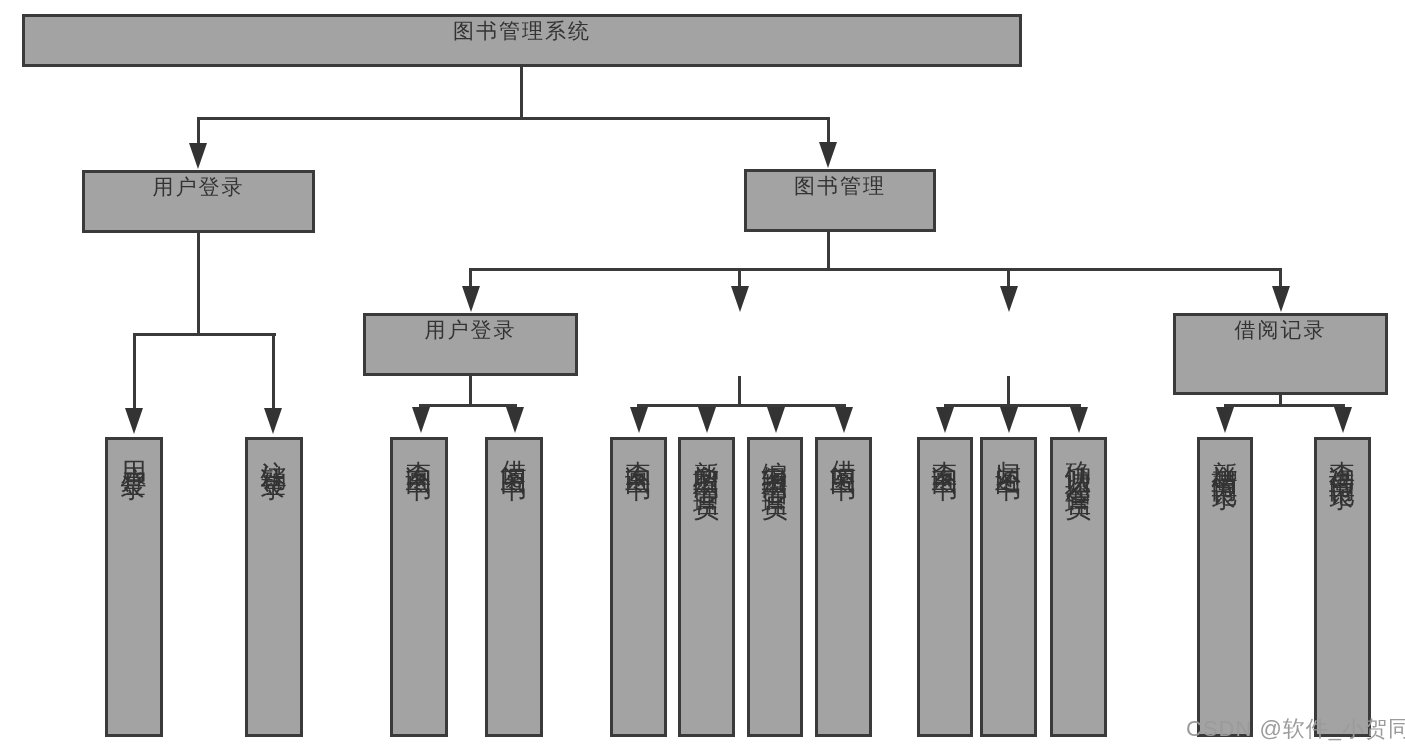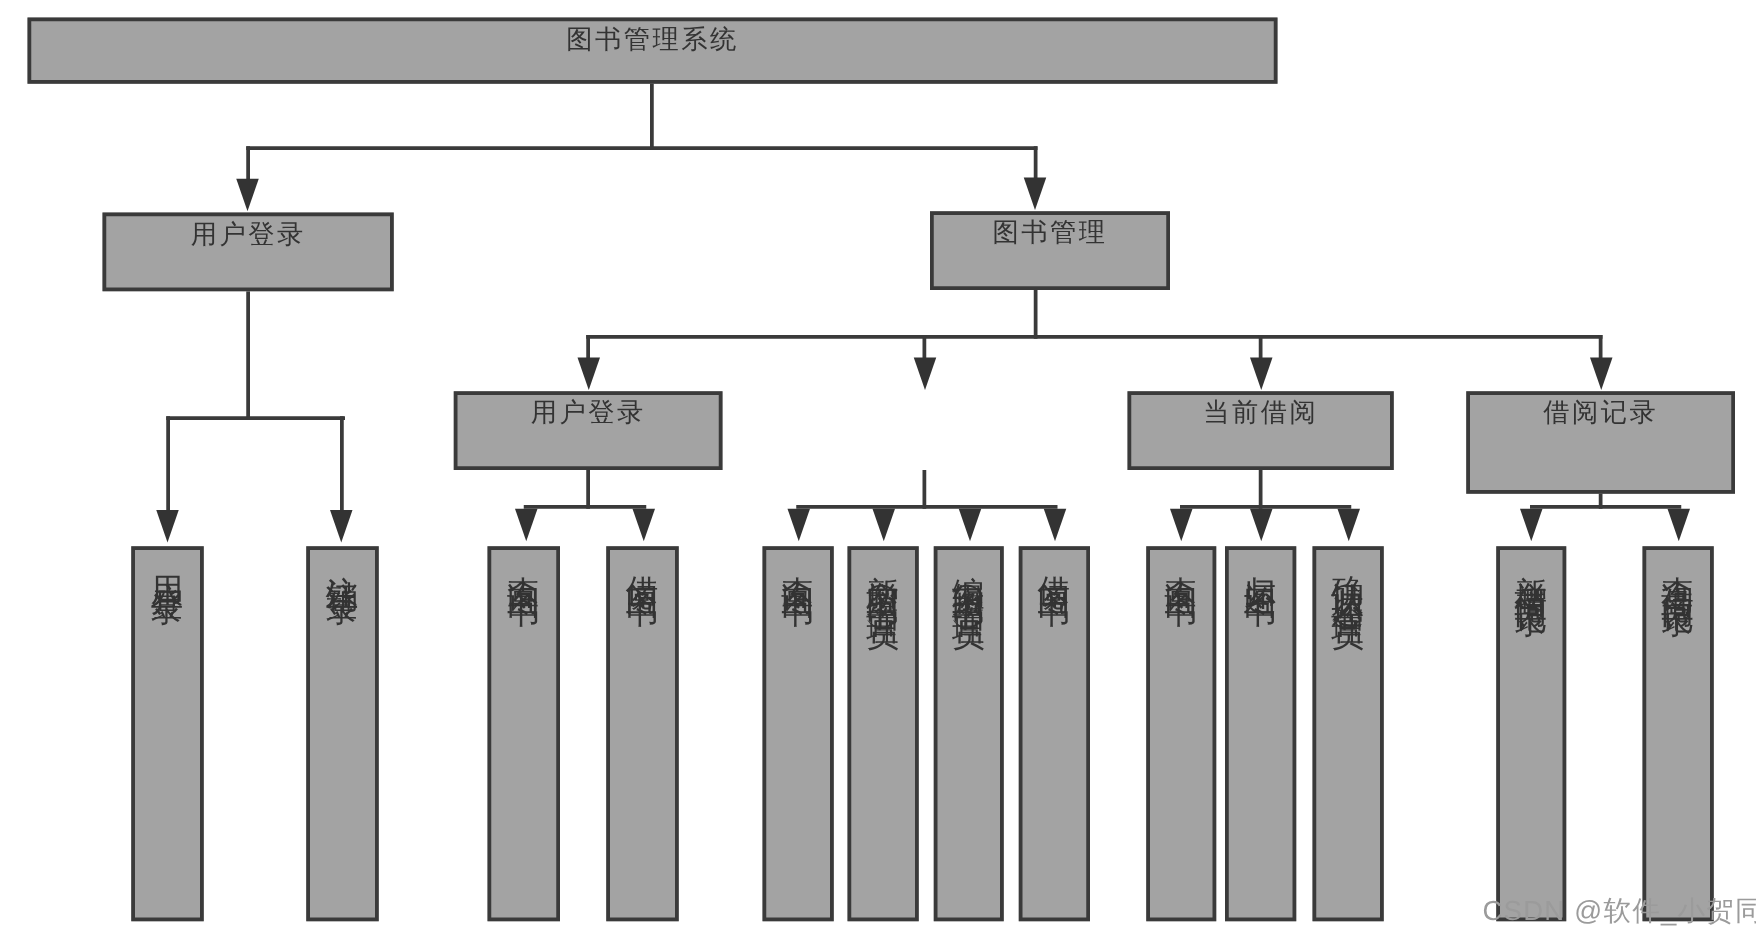--- a/index.html
+++ b/index.html
@@ -79,23 +79,20 @@
   <div class="box" style="left:82px;top:170px;width:233px;height:63px;">
     <span>用户登录</span>
   </div>
   <div class="box" style="left:744px;top:169px;width:192px;height:63px;">
     <span>图书管理</span>
   </div>
 
   <div class="box" style="left:363px;top:313px;width:215px;height:63px;">
     <span>用户登录</span>
   </div>
-  <div class="box" style="left:902px;top:313px;width:213px;height:63px;">
-    <span>当前借阅</span>
-  </div>
   <div class="box" style="left:1173px;top:313px;width:215px;height:82px;">
     <span>借阅记录</span>
   </div>
 
   <div class="box leaf" style="left:105px;width:58px;">
     <span class="vtext">用户登录</span>
   </div>
   <div class="box leaf" style="left:245px;width:58px;">
     <span class="vtext">注销登录</span>
   </div>

